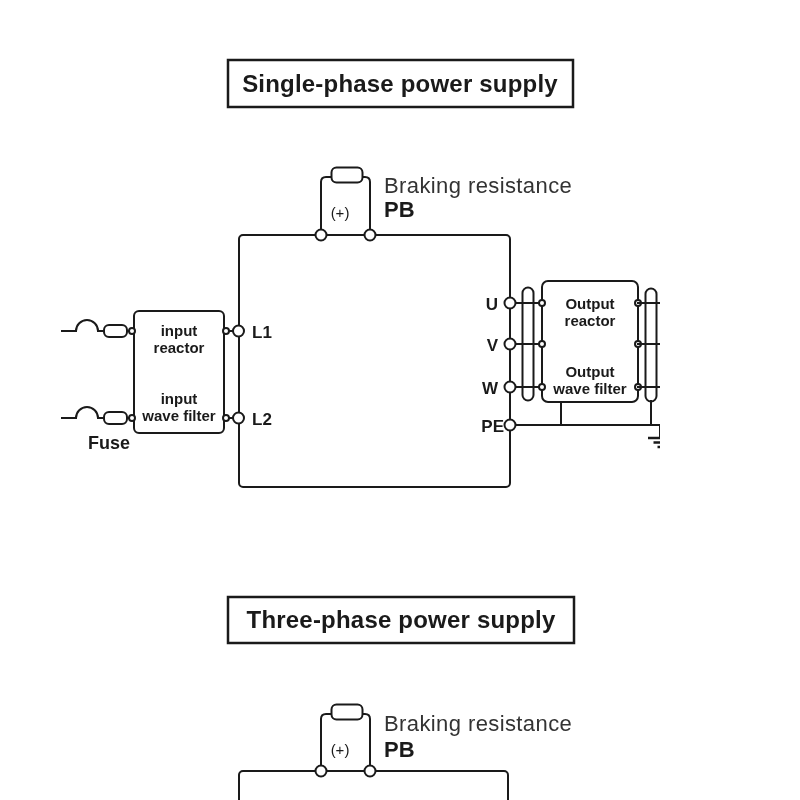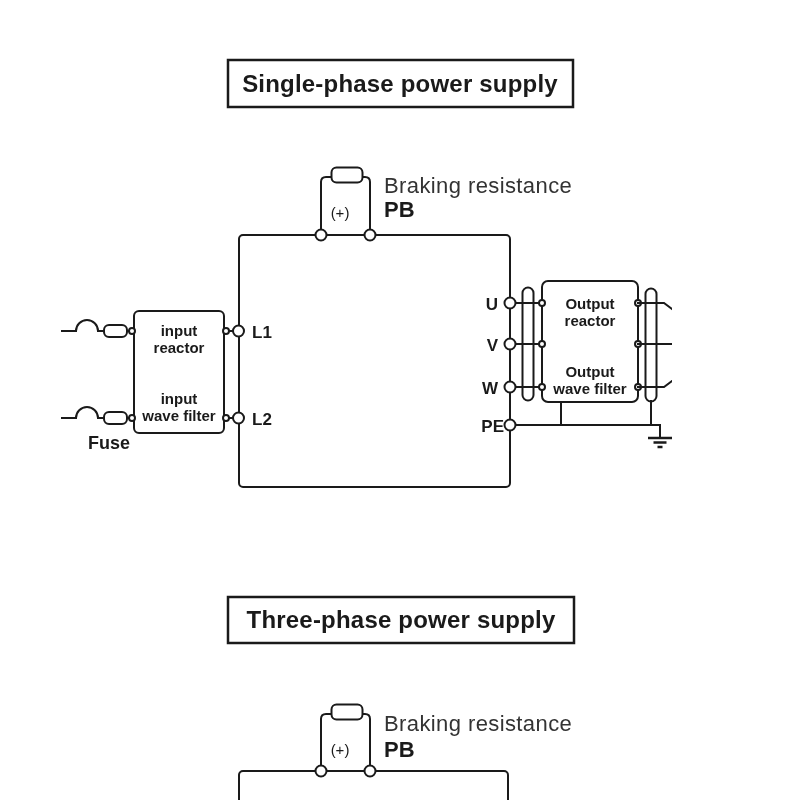--- a/index.html
+++ b/index.html
@@ -1,17 +1,17 @@
 <!DOCTYPE html>
 <html><head>
 <meta charset="utf-8">
 <style>
   html,body{margin:0;padding:0;background:#ffffff;}
   .page{position:relative;width:660px;height:800px;background:#fff;overflow:hidden;
-        font-family:"Liberation Sans", sans-serif;padding-left:12px;}
+        font-family:"Liberation Sans", sans-serif;}
   svg{position:absolute;left:0;top:0;display:block;}
   svg text{fill:#1a1a1a;font-family:"Liberation Sans", sans-serif;}
   .t-title{font-size:24px;font-weight:bold;letter-spacing:0.2px;}
   .t-brake{font-size:22px;font-weight:400;fill:#333333;letter-spacing:0.4px;}
   .t-pb{font-size:22px;font-weight:bold;}
   .t-plus{font-size:15px;font-weight:400;}
   .t-term{font-size:17px;font-weight:bold;}
   .t-box{font-size:15px;font-weight:bold;}
   .t-fuse{font-size:18px;font-weight:bold;}
   .t-motor{font-size:21px;font-weight:bold;}

